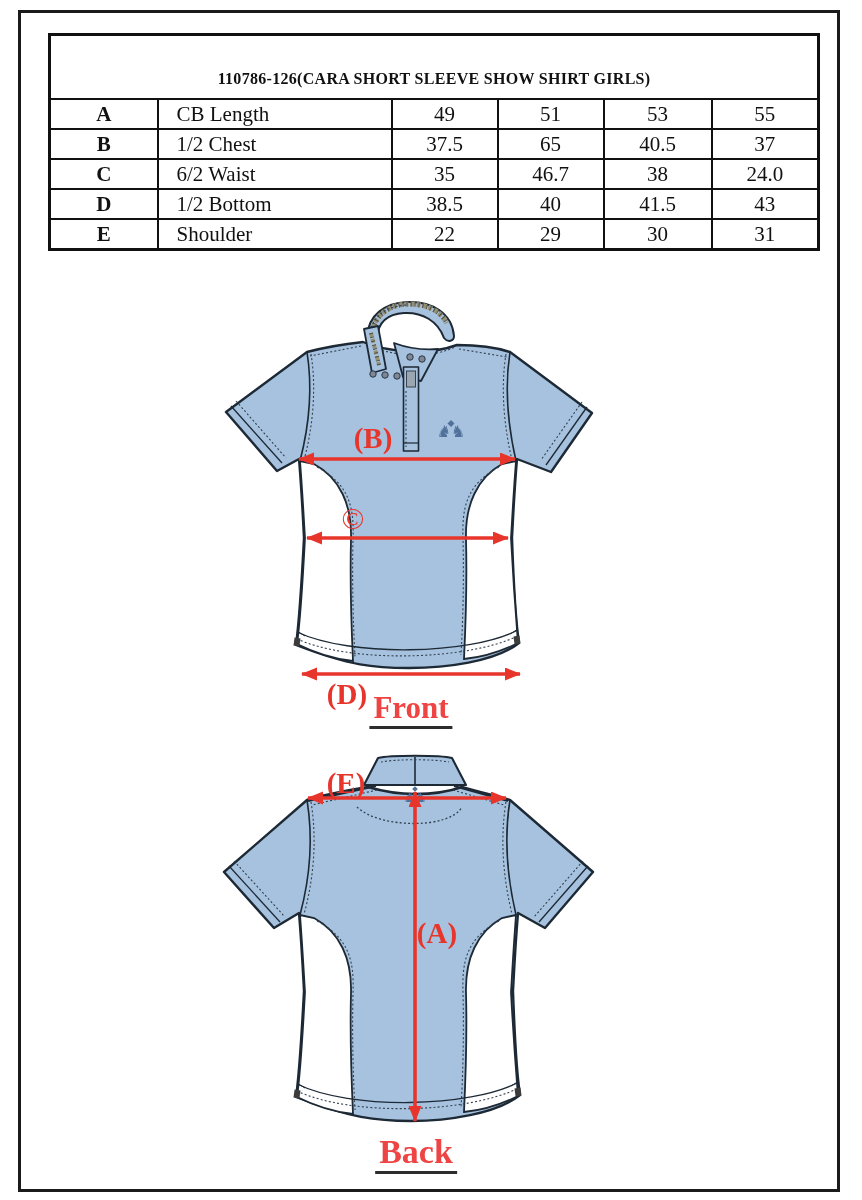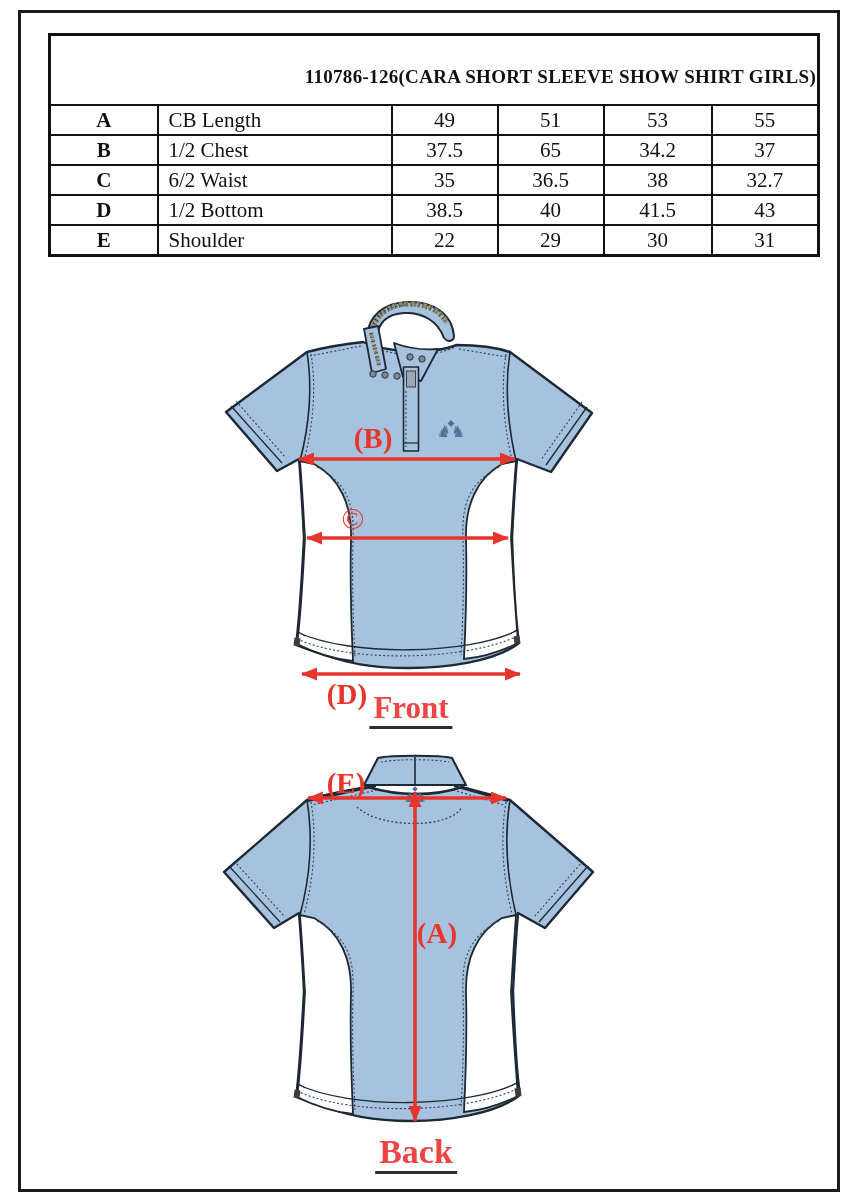--- a/index.html
+++ b/index.html
@@ -12,27 +12,27 @@
     border:3px solid #1b1b1b; background:#ffffff;
   }
   
   #size-table {
     position:absolute; left:48px; top:33px; width:769px;
     border-collapse:collapse; table-layout:fixed;
     border:3px solid #111; background:#fff;
   }
   #size-table td { border:2px solid #111; text-align:center; vertical-align:middle; color:#111; }
   #size-table td.title-cell {
-    height:51px; vertical-align:bottom; padding-bottom:16px;
-    font-weight:bold; font-size:19px; letter-spacing:0.3px;text-align:right;
+    height:51px; vertical-align:bottom; padding-bottom:10px;
+    font-weight:bold; font-size:16px; letter-spacing:0.3px;
   }
   #size-table td.hdr { height:26px; font-weight:bold; font-size:22px; }
   #size-table td.cell { height:26px; font-size:21px; }
   #size-table td.sno  { font-weight:bold; }
-  #size-table td.mname { text-align:left; padding-left:10px; }
+  #size-table td.mname { text-align:left; padding-left:18px; }
   
   .fig { position:absolute; }
   .ol { fill:#a6c2df; stroke:#1d2935; stroke-width:2.4; stroke-linejoin:round; }
   .pn { fill:#ffffff; stroke:#1d2935; stroke-width:1.8; }
   .sm { fill:none; stroke:#1d2935; stroke-width:1.6; }
   .sm2 { fill:none; stroke:#1d2935; stroke-width:2.1; }
   .st { fill:none; stroke:#33414f; stroke-width:1.1; stroke-dasharray:2,2.2; }
   .trim { fill:none; stroke:#948f77; stroke-width:5; stroke-dasharray:4,2; }
   .trimdark { fill:none; stroke:#514c38; stroke-width:5; stroke-dasharray:1,3; }
   .grom { fill:#7d8894; stroke:#2a3744; stroke-width:1; }
@@ -76,30 +76,30 @@
         <td class="cell">49</td>
         <td class="cell">51</td>
         <td class="cell">53</td>
         <td class="cell">55</td>
       </tr>
       <tr>
         <td class="cell sno">B</td>
         <td class="cell mname">1/2 Chest</td>
         <td class="cell">37.5</td>
         <td class="cell">65</td>
-        <td class="cell">34.2</td>
+        <td class="cell">40.5</td>
         <td class="cell">37</td>
       </tr>
       <tr>
         <td class="cell sno">C</td>
         <td class="cell mname">6/2 Waist</td>
         <td class="cell">35</td>
-        <td class="cell">36.5</td>
+        <td class="cell">46.7</td>
         <td class="cell">38</td>
-        <td class="cell">32.7</td>
+        <td class="cell">24.0</td>
       </tr>
       <tr>
         <td class="cell sno">D</td>
         <td class="cell mname">1/2 Bottom</td>
         <td class="cell">38.5</td>
         <td class="cell">40</td>
         <td class="cell">41.5</td>
         <td class="cell">43</td>
       </tr>
       <tr>

